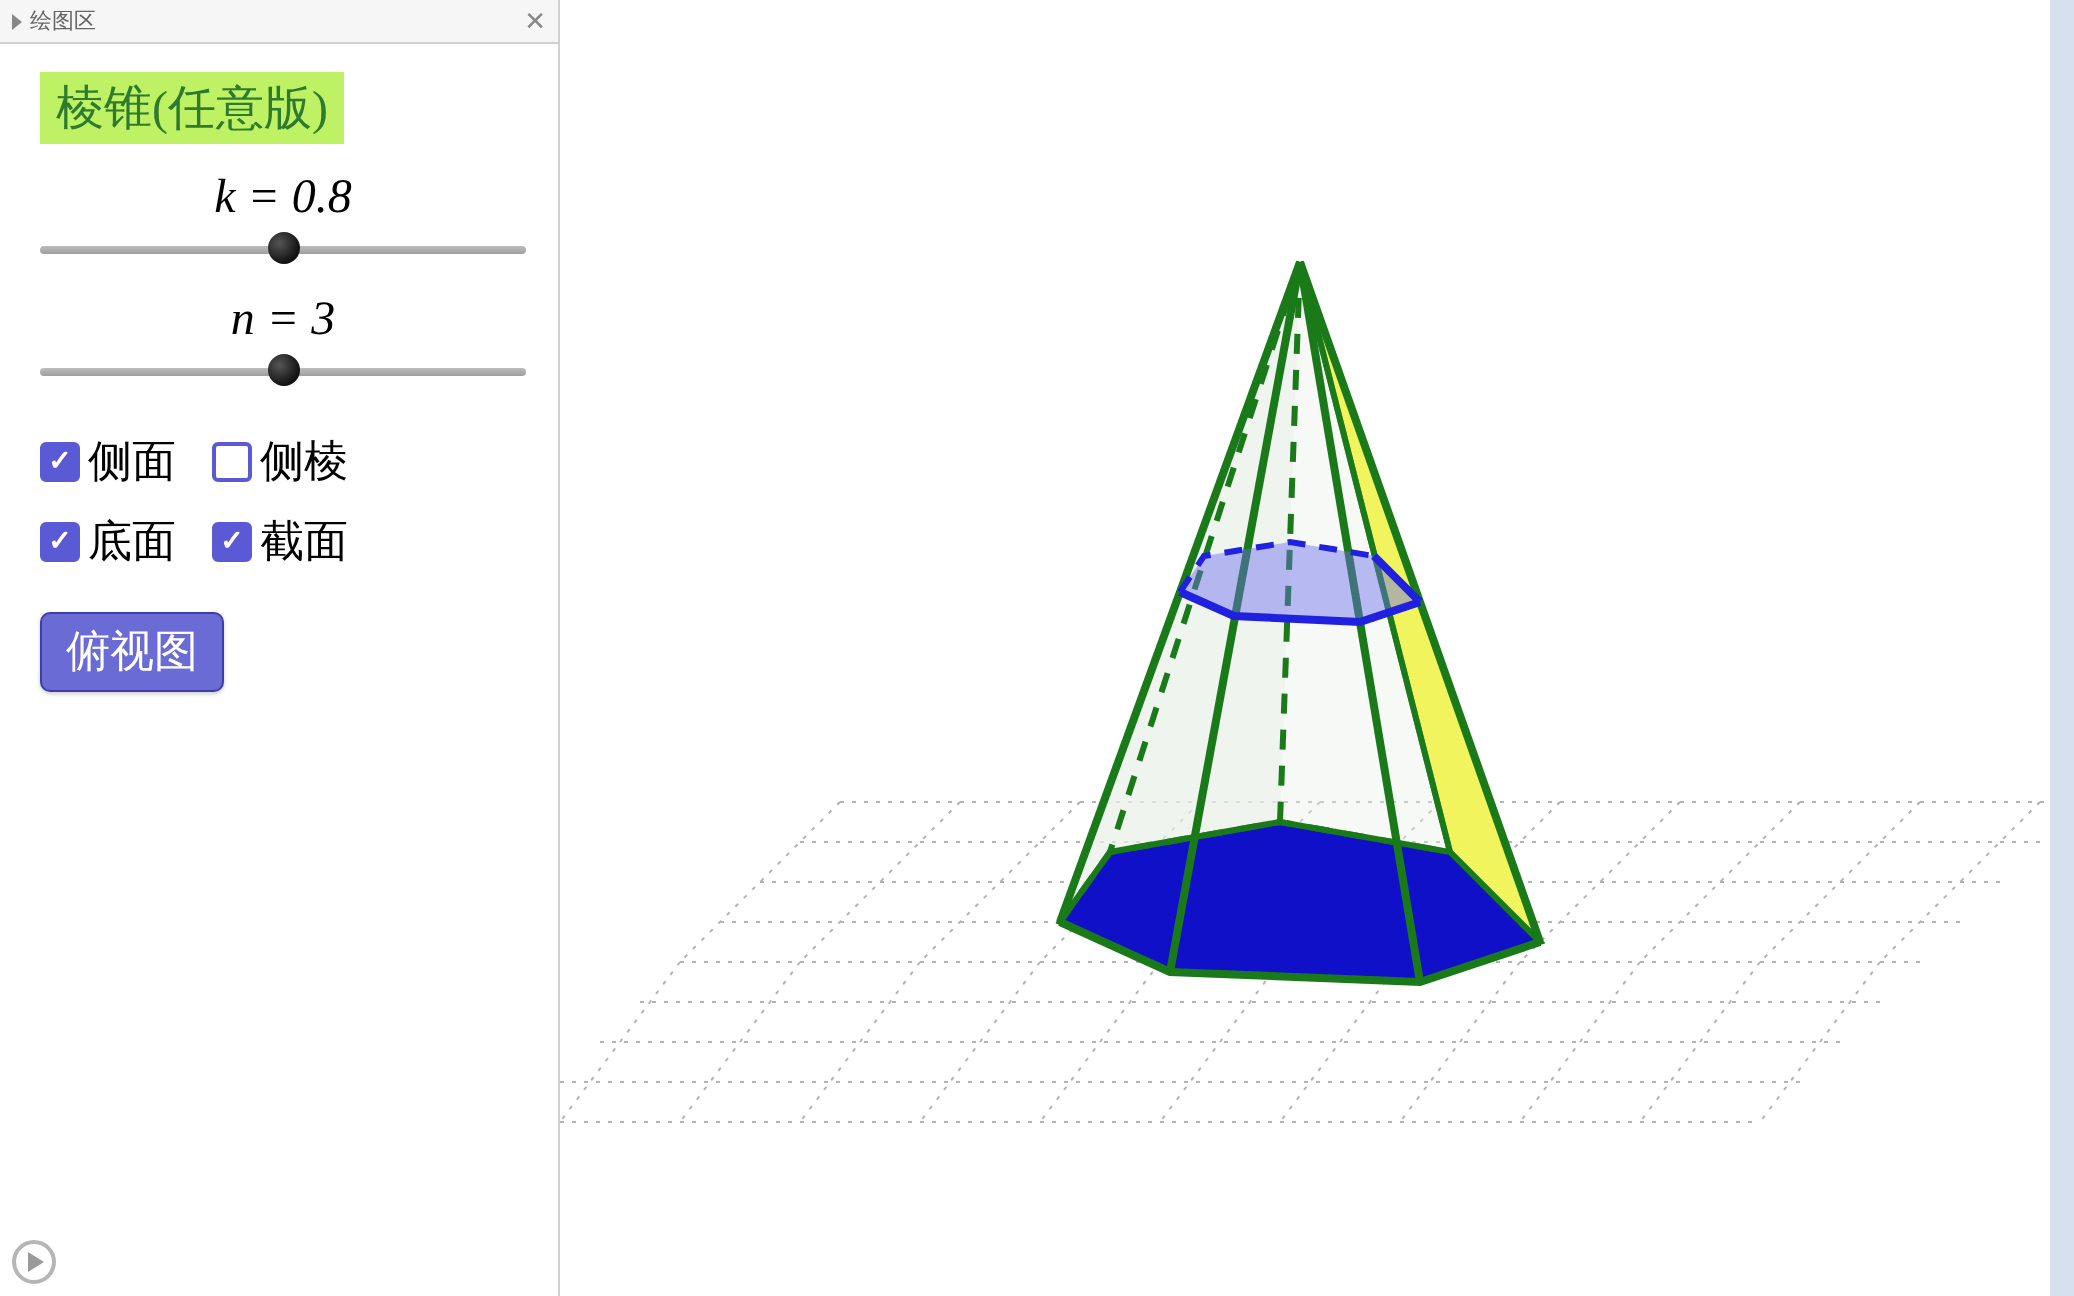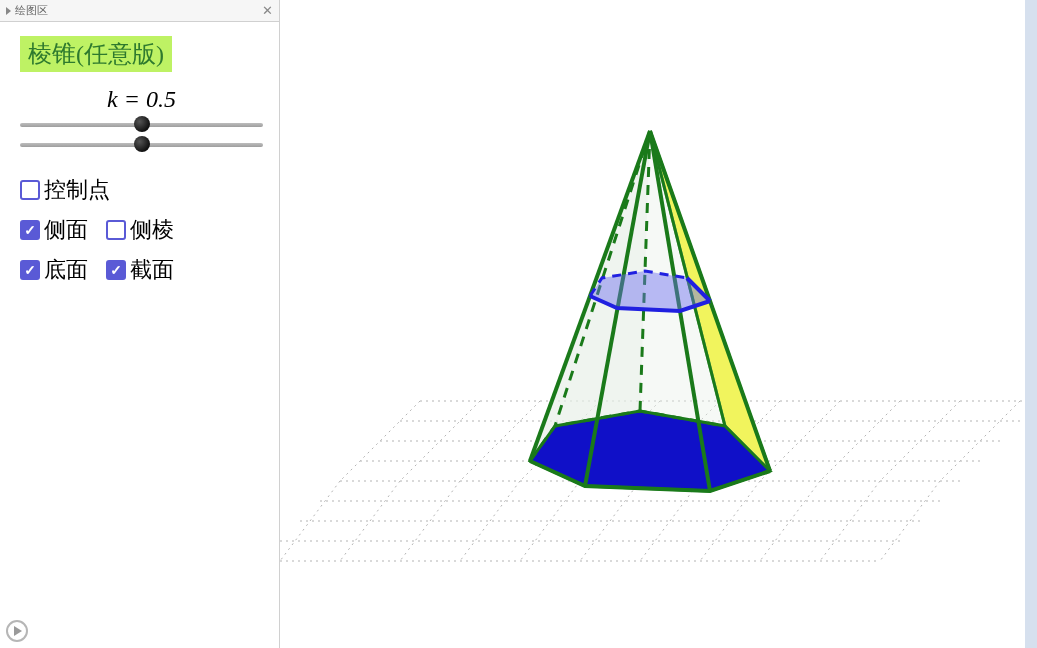--- a/index.html
+++ b/index.html
@@ -204,42 +204,37 @@
   <div class="sidebar">
     <div class="panel-header">
       <span class="tri"></span>
       <span>绘图区</span>
       <span class="close-x">✕</span>
     </div>
     <div class="sidebar-body">
 
       <div class="title-badge">棱锥(任意版)</div>
 
-      <div class="eq-row">k = 0.5</div>
+      <div class="eq-row">k = 0.8</div>
       <div class="slider-wrap">
         <div class="slider-line">
           <div class="slider-track"></div>
           <div class="slider-thumb" id="thumb-k" style="left: 50%;"></div>
         </div>
       </div>
 
+      <div class="eq-row">n = 3</div>
       <div class="slider-wrap">
         <div class="slider-line">
           <div class="slider-track"></div>
           <div class="slider-thumb" id="thumb-n" style="left: 50%;"></div>
         </div>
       </div>
 
       <div class="checkbox-block">
-        <div class="check-row">
-          <div class="check-item">
-            <span class="checkbox" id="cb-cp"></span>
-            <span>控制点</span>
-          </div>
-        </div>
         <div class="check-row">
           <div class="check-item">
             <span class="checkbox checked" id="cb-sf"></span>
             <span>侧面</span>
           </div>
           <div class="check-item">
             <span class="checkbox" id="cb-se"></span>
             <span>侧棱</span>
           </div>
         </div>
@@ -249,20 +244,21 @@
             <span>底面</span>
           </div>
           <div class="check-item">
             <span class="checkbox checked" id="cb-sec"></span>
             <span>截面</span>
           </div>
         </div>
       </div>
 
       <div class="button-stack">
+        <button class="gbtn">俯视图</button>
       </div>
     </div>
     <div class="play-corner"></div>
   </div>
 
   <div class="mainview">
     <div class="view3d">
       <svg viewBox="0 0 757 626">
 
         <g stroke="#777" stroke-width="1" stroke-dasharray="2,4" opacity="0.55">

